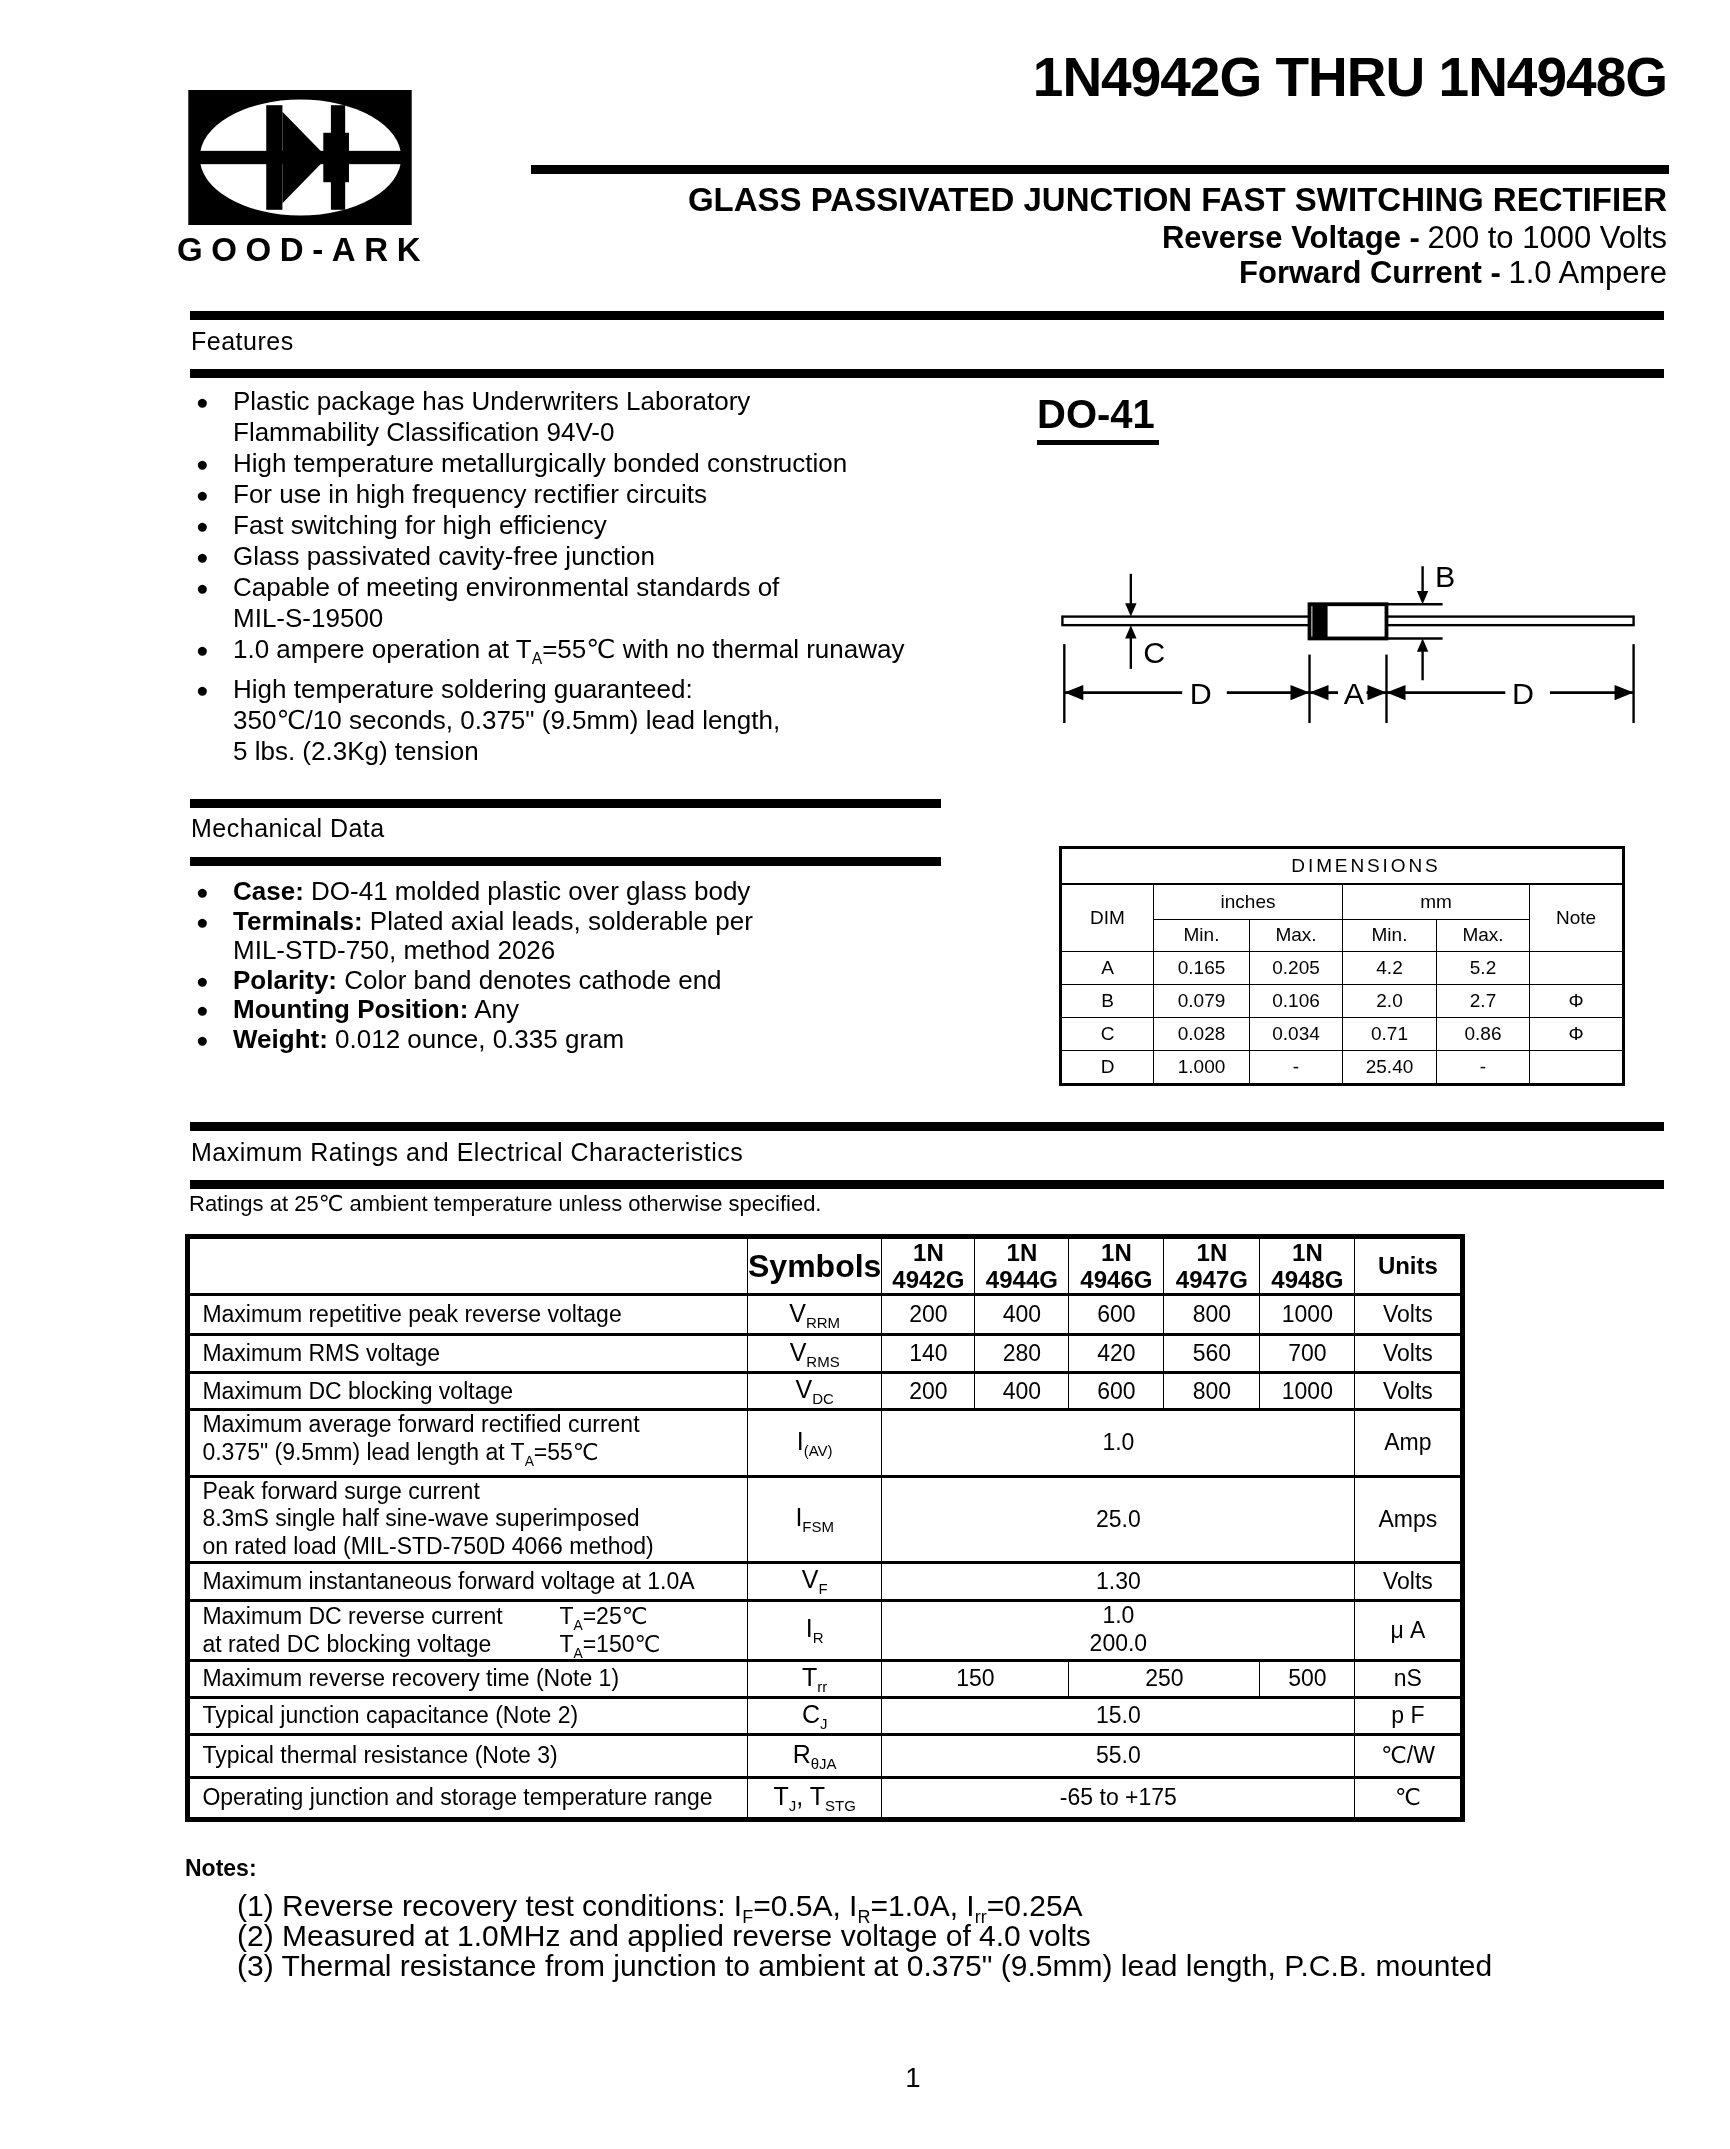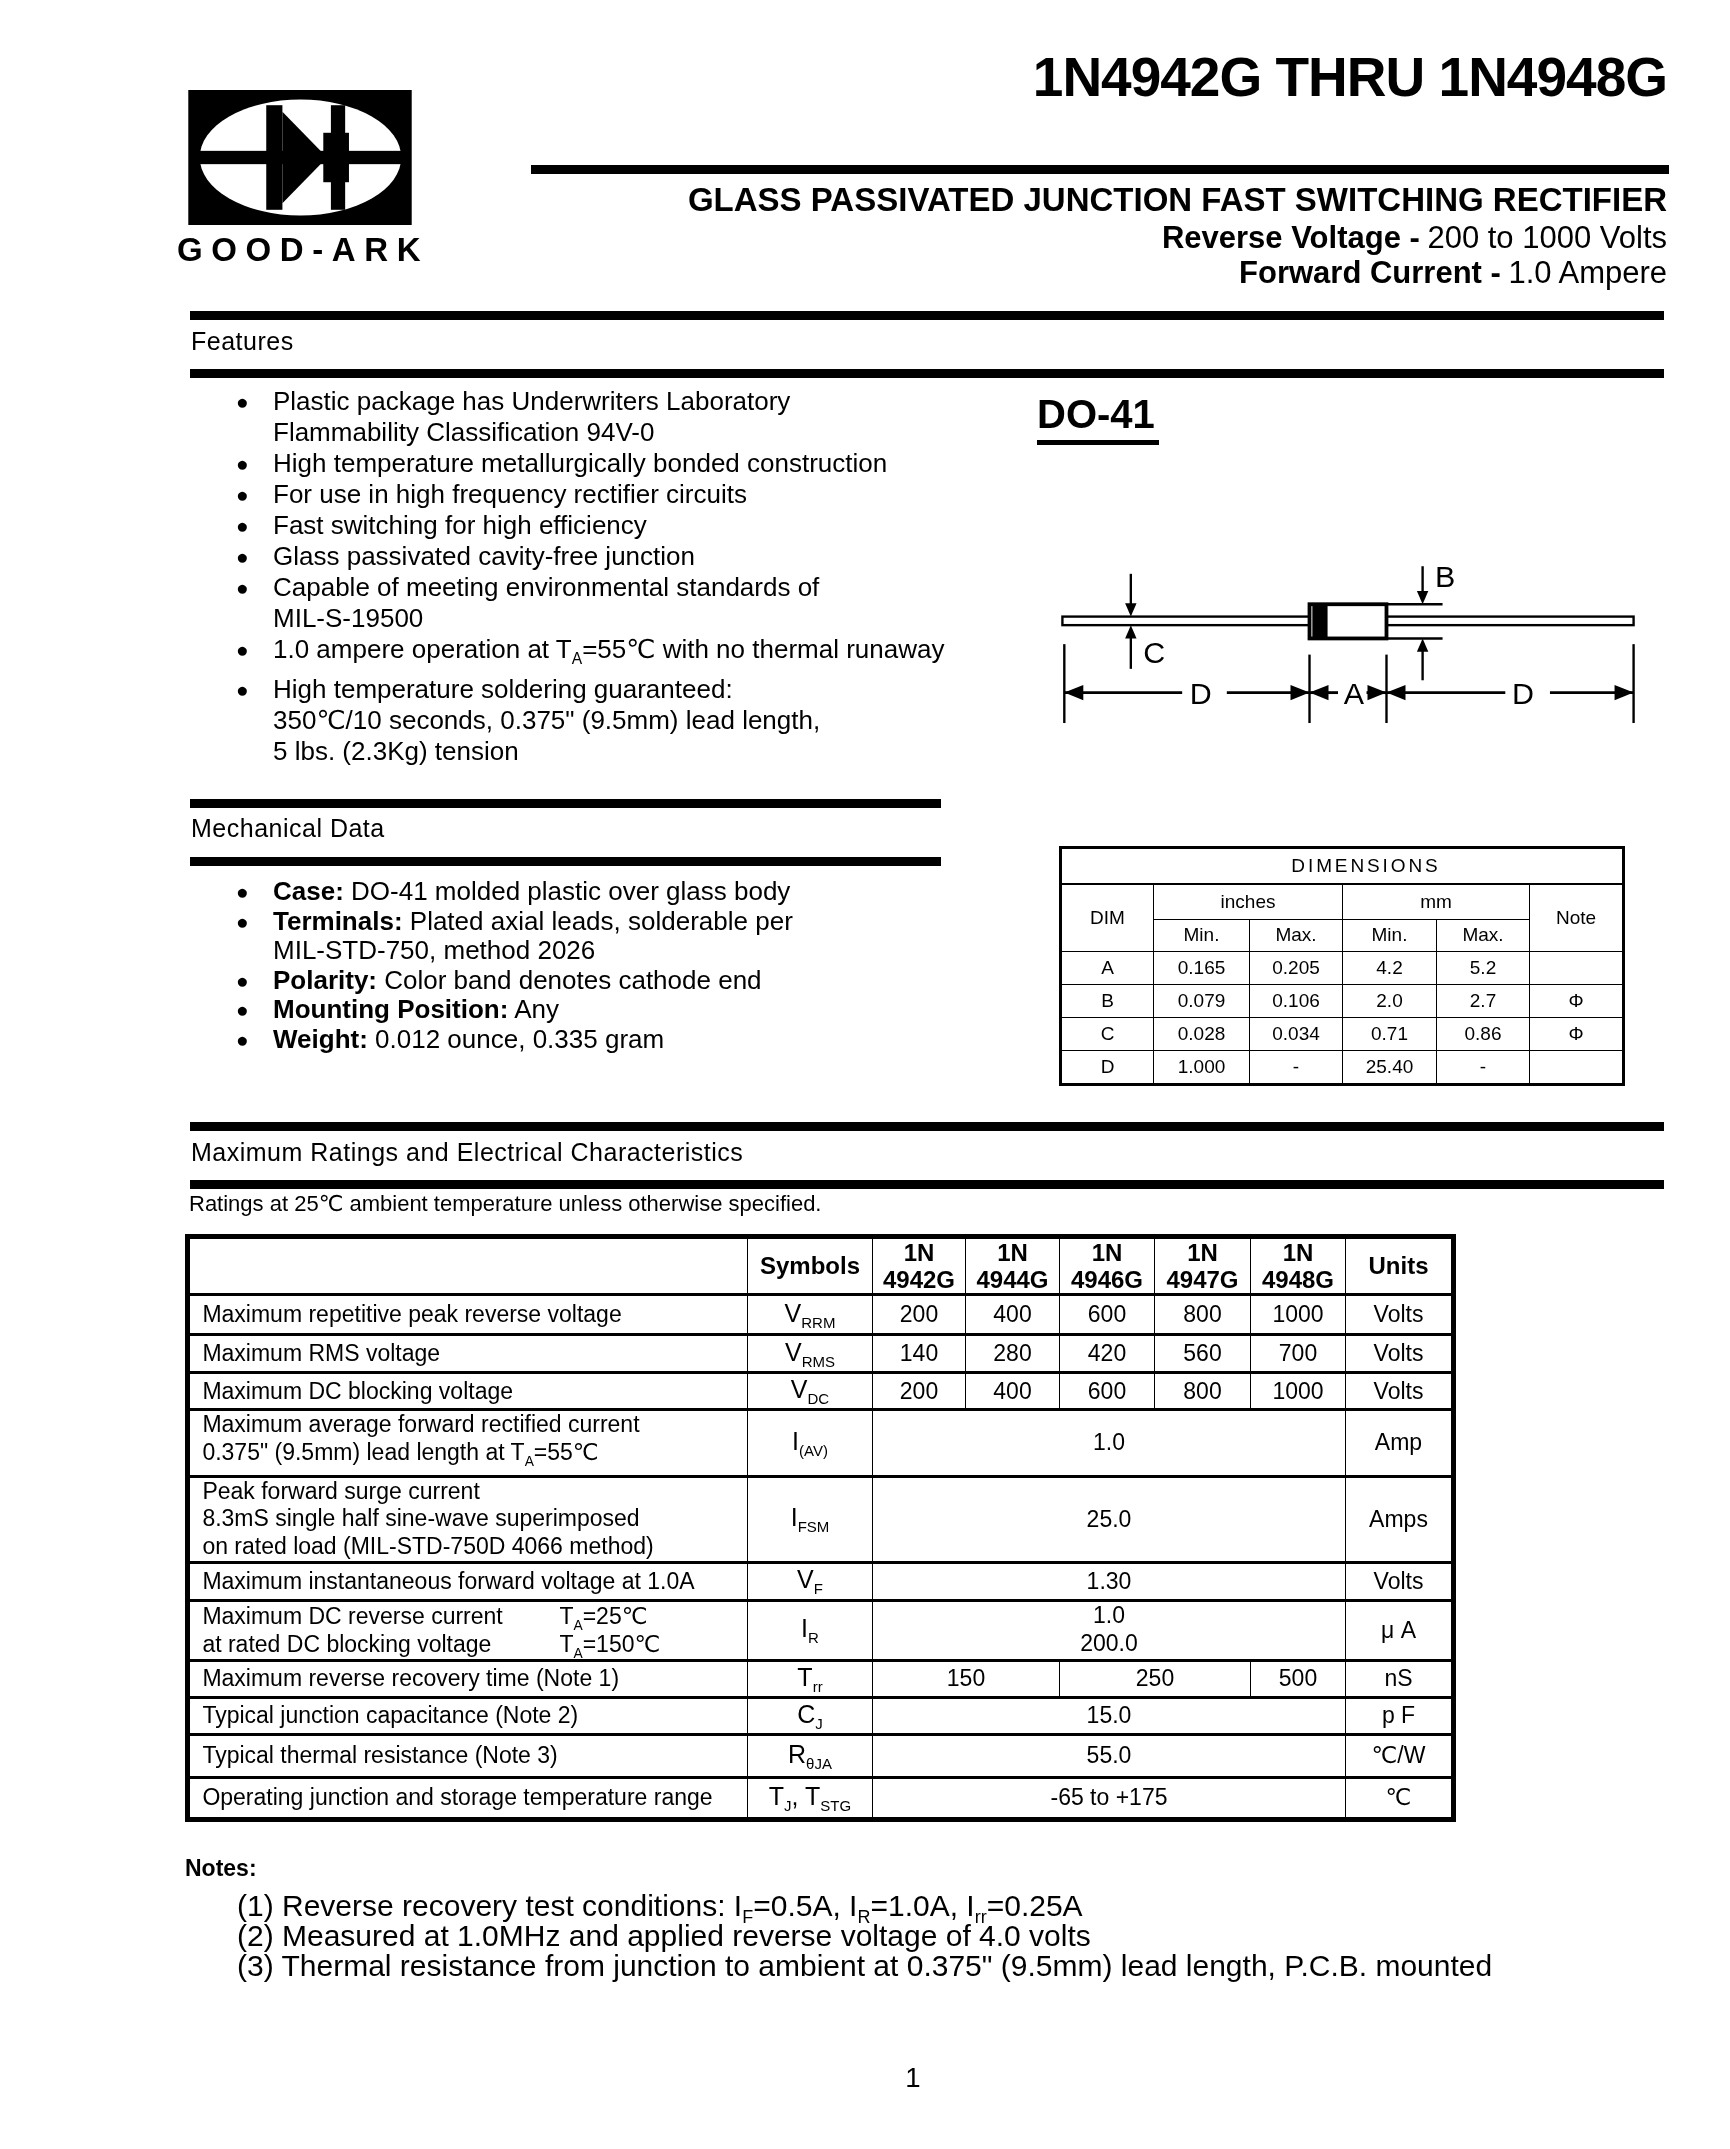--- a/index.html
+++ b/index.html
@@ -11,21 +11,21 @@
   
   .doc-title{position:absolute;top:45px;right:63px;font-size:55px;font-weight:bold;letter-spacing:-1px;white-space:nowrap;}
   .title-rule{position:absolute;top:165px;left:531px;width:1138px;height:8.6px;background:#000;}
   .subtitle{position:absolute;top:181px;right:63px;font-size:33px;font-weight:bold;white-space:nowrap;}
   .hline{position:absolute;right:63px;font-size:31px;white-space:nowrap;}
   .hline .val{font-weight:normal;margin-left:7.6px;}
   .brand-text{position:absolute;left:177px;top:231px;font-size:33px;font-weight:bold;letter-spacing:8.6px;}
   
   .sec-head{position:absolute;font-size:25px;font-weight:normal;letter-spacing:0.5px;}
   
-  .blist{position:absolute;font-size:26px;line-height:31px;white-space:nowrap;margin-left:40px;}
+  .blist{position:absolute;font-size:26px;line-height:31px;white-space:nowrap;}
   .blist .row{display:block;}
   .blist .bu{display:inline-block;width:37px;font-size:21px;vertical-align:1px;}
   .mlist{line-height:29.5px;}
   
   .pkg-label{position:absolute;left:1037px;top:392px;font-size:40px;font-weight:bold;border-bottom:5.7px solid #000;padding:0 3.8px 2.9px 0;}
   
   table{border-collapse:collapse;table-layout:fixed;}
   .dt{position:absolute;left:1059px;top:846px;width:564px;border:3.8px solid #000;font-size:19px;}
   .dt td{border:1.9px solid #000;text-align:center;padding:0;}
   .dt .t{height:34px;letter-spacing:2.9px;border-bottom:2.9px solid #000;font-size:19px;padding-left:48px;}
@@ -222,21 +222,21 @@
         <col style="width:93px">
         <col style="width:94px">
         <col style="width:95px">
         <col style="width:96px">
         <col style="width:95px">
         <col style="width:108px">
       </colgroup>
     <tbody>
         <tr style="height:58px">
       <td class="desc"></td>
-      <td class="b" style="font-size:24px">Symbols</td>
+      <td class="b" style="font-size:32px">Symbols</td>
       <td>
             <div class="ph">
               <div>1N</div>
               <div>4942G</div>
             </div>
           </td>
       <td>
             <div class="ph">
               <div>1N</div>
               <div>4944G</div>

